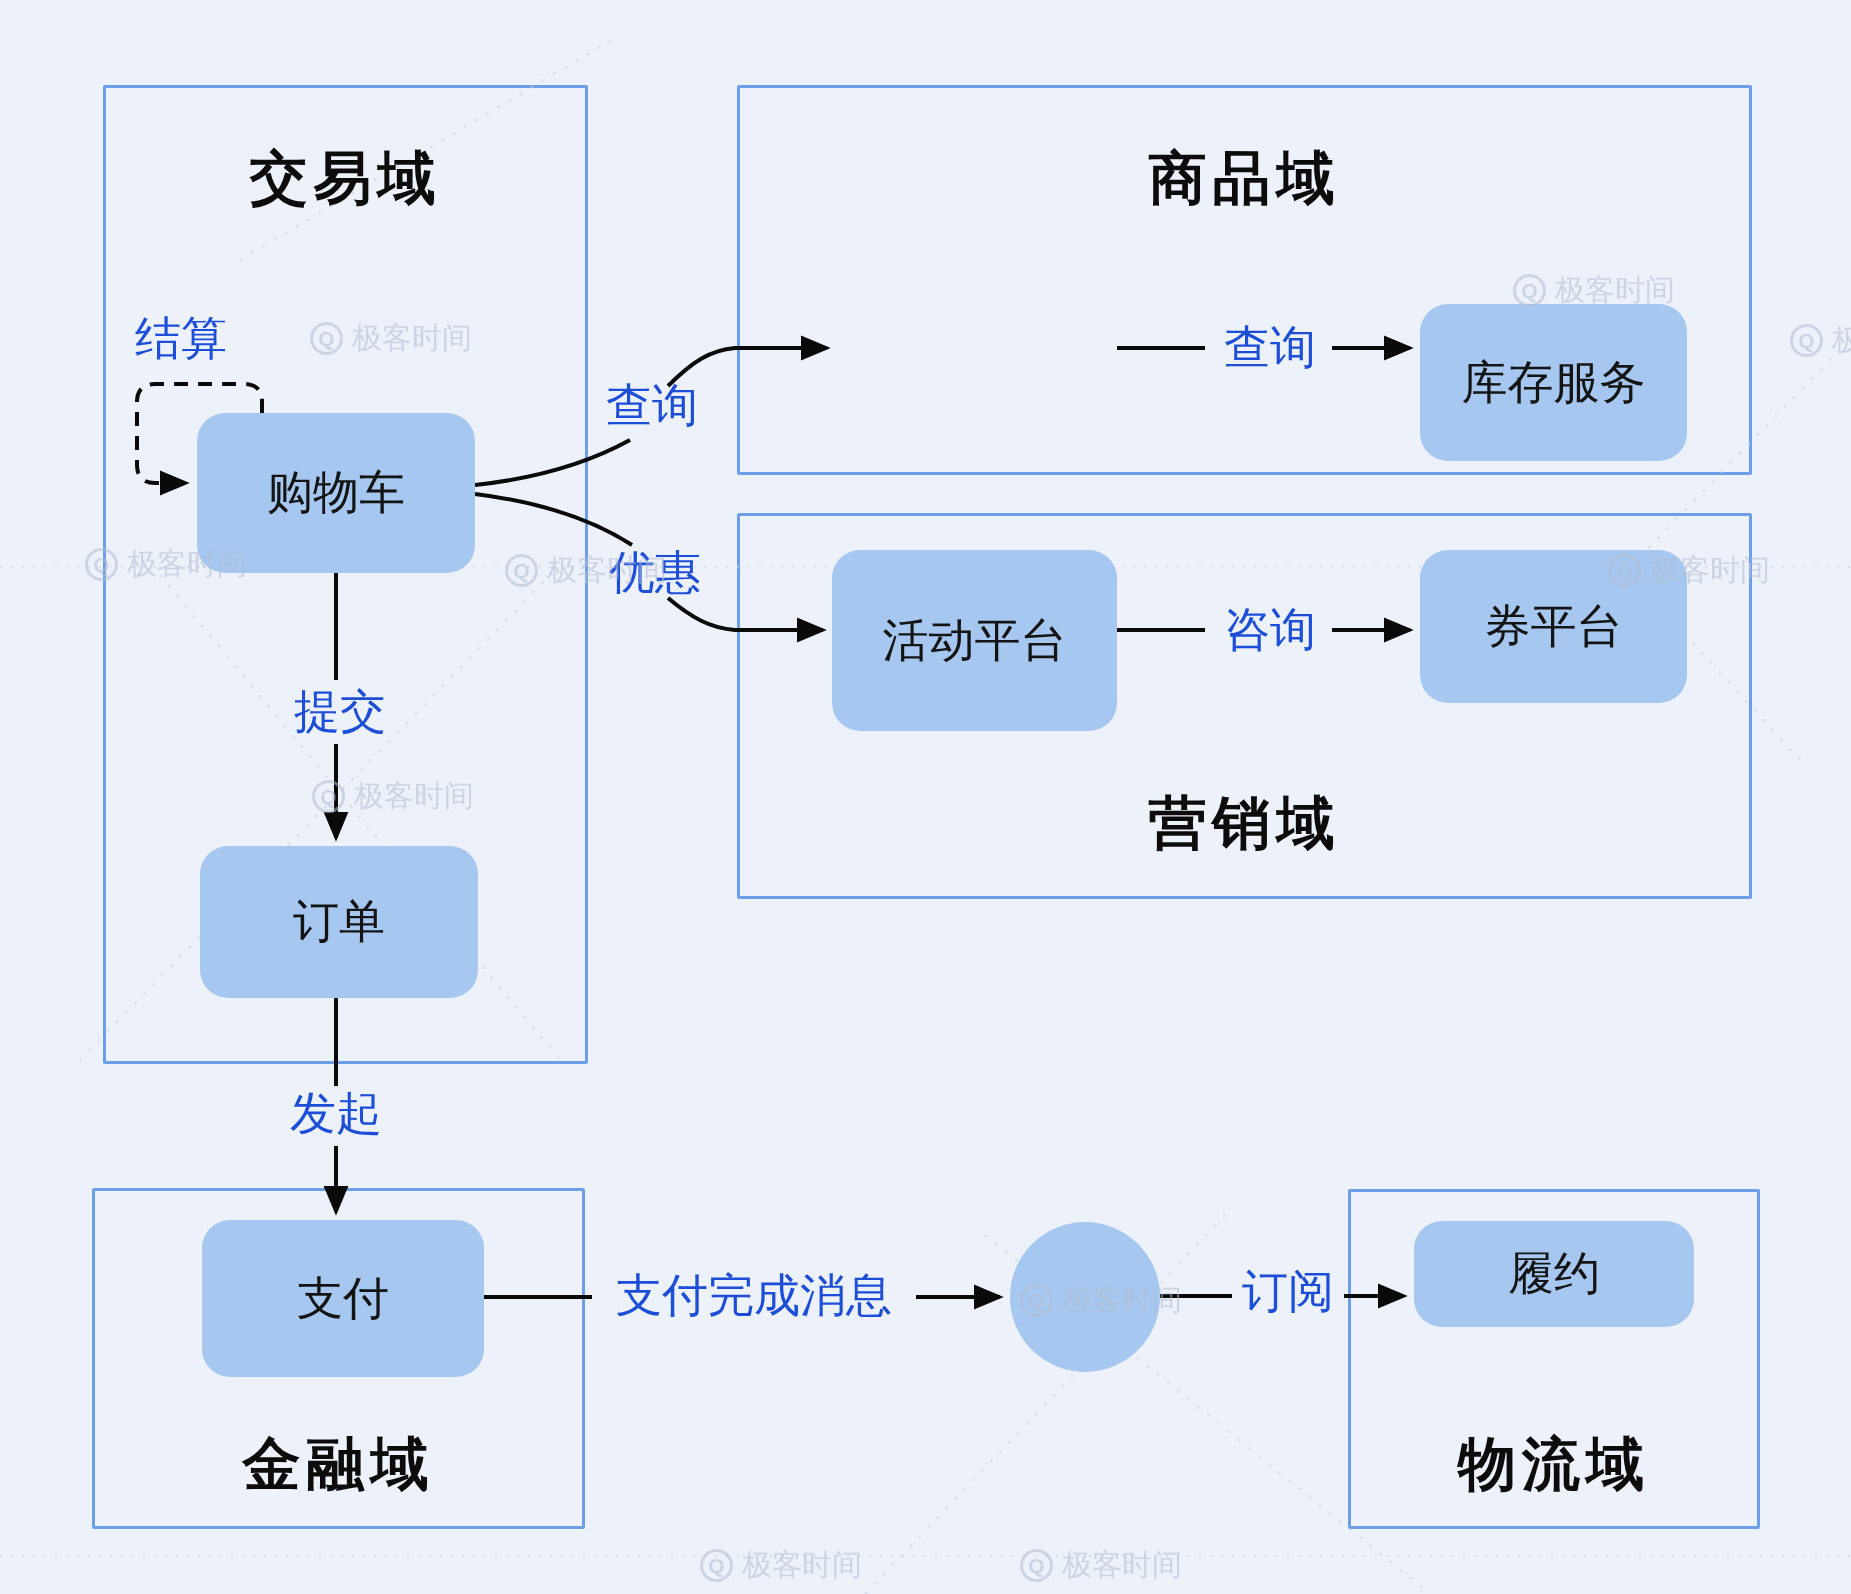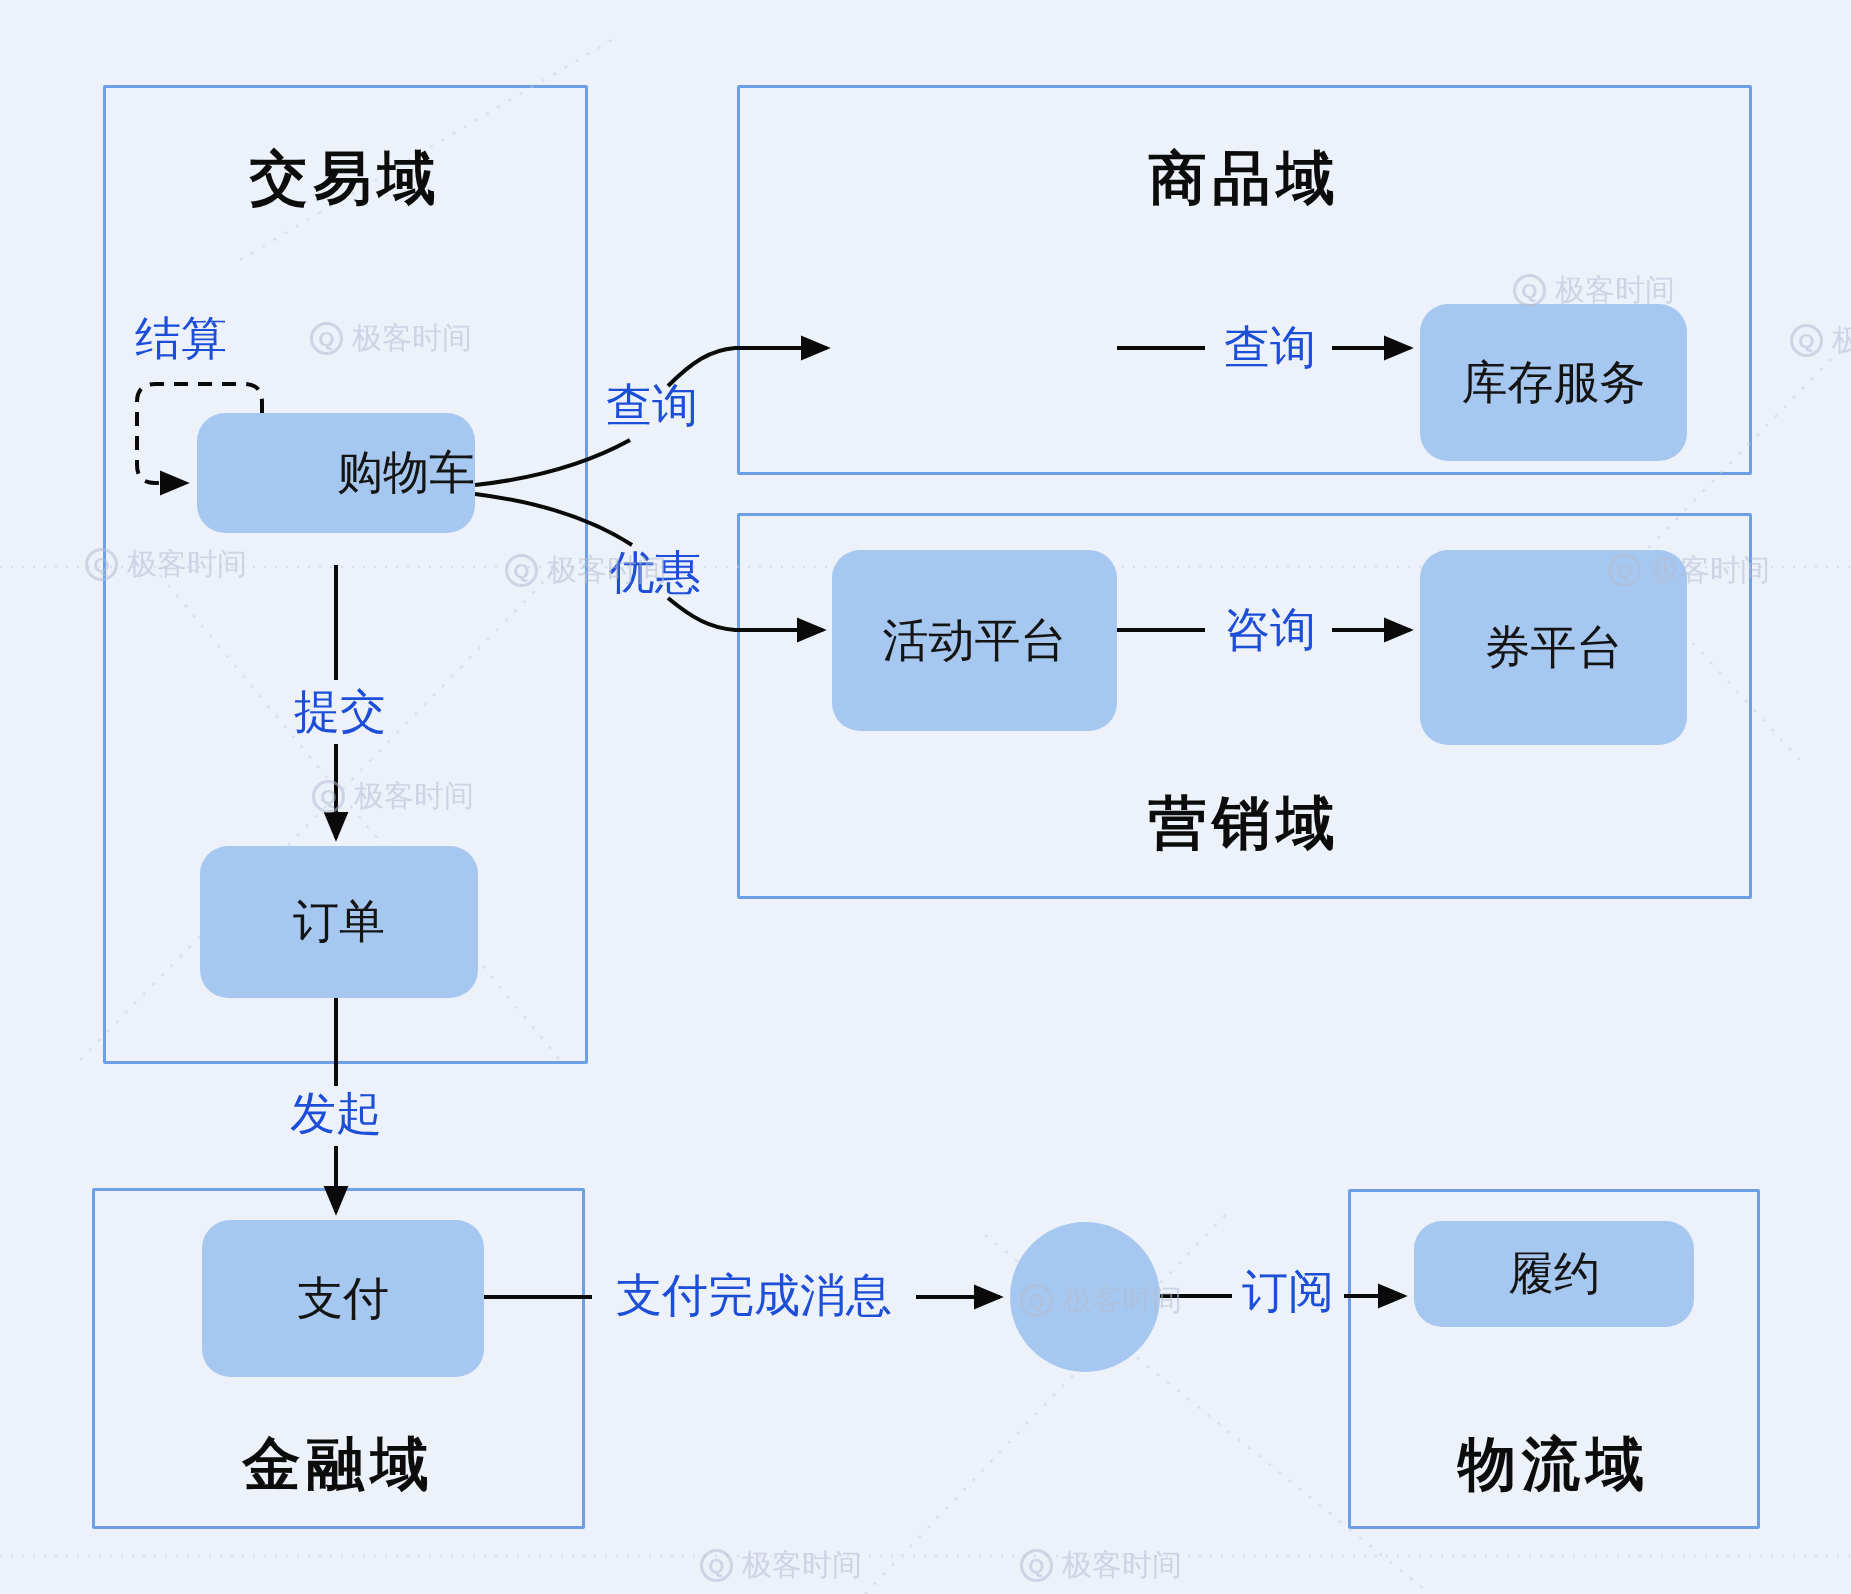--- a/index.html
+++ b/index.html
@@ -19,26 +19,26 @@
   .t-trade{left:103px;top:148px;width:485px;}
   .t-product{left:737px;top:148px;width:1015px;}
   .t-marketing{left:737px;top:793px;width:1015px;}
   .t-finance{left:92px;top:1434px;width:493px;}
   .t-logistics{left:1348px;top:1434px;width:412px;}
 
   
   .node{position:absolute;background:#a6c8f0;border-radius:28px;display:flex;align-items:center;
         justify-content:center;font-size:46px;font-weight:500;color:#141414;box-sizing:border-box;
         z-index:3;white-space:nowrap;}
-  .n-cart{left:197px;top:413px;width:278px;height:120px;justify-content:flex-end;}
+  .n-cart{left:197px;top:413px;width:278px;height:160px;}
   .n-order{left:200px;top:846px;width:278px;height:152px;}
   .n-product-service{left:836px;top:272px;width:281px;height:157px;}
   .n-inventory-service{left:1420px;top:272px;width:267px;height:157px;margin-top:32px;}
   .n-activity-platform{left:832px;top:550px;width:285px;height:181px;}
-  .n-coupon-platform{left:1420px;top:550px;width:267px;height:195px;}
+  .n-coupon-platform{left:1420px;top:550px;width:267px;height:153px;}
   .n-payment{left:202px;top:1220px;width:282px;height:157px;}
   .n-fulfillment{left:1414px;top:1221px;width:280px;height:106px;}
   .n-broker{left:1010px;top:1222px;width:150px;height:150px;border-radius:50%;}
 
   
   .elabel{position:absolute;transform:translate(-50%,-50%);font-size:46px;font-weight:500;
           color:#1d4ed8;white-space:nowrap;z-index:4;}
   .e-settle{left:181px;top:339px;}
   .e-query1{left:652px;top:406px;}
   .e-discount{left:655px;top:573px;}

